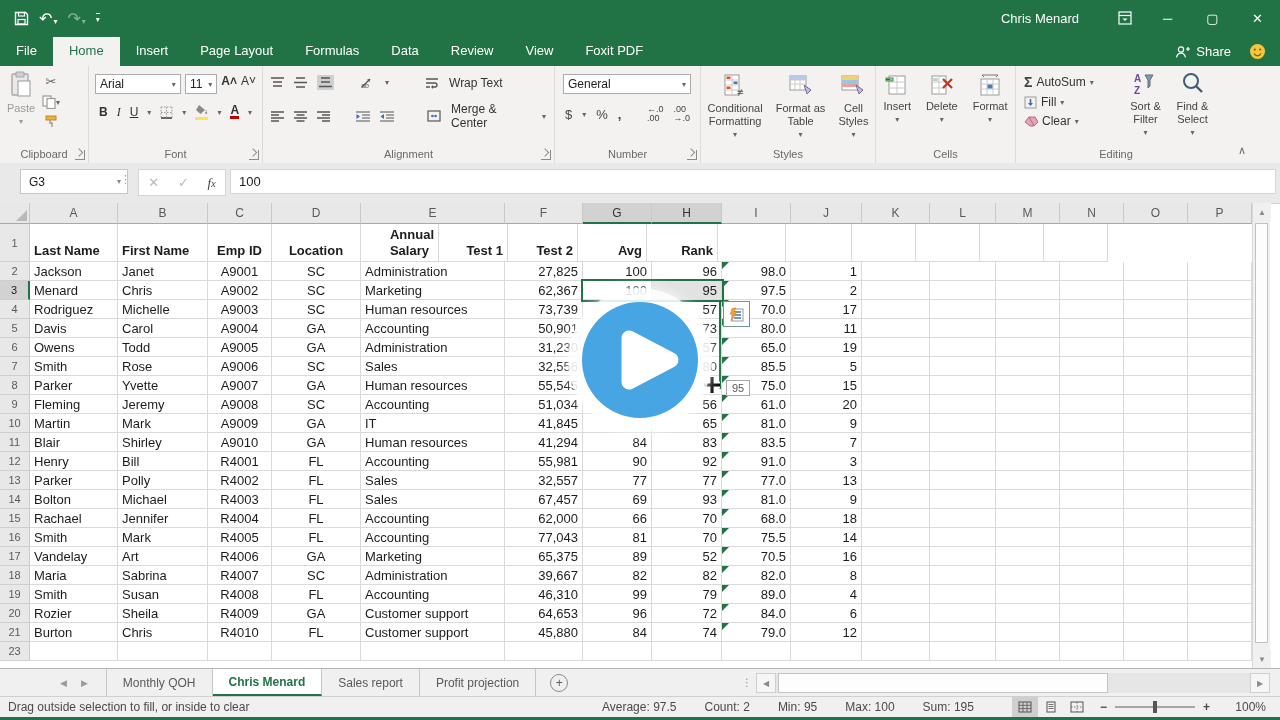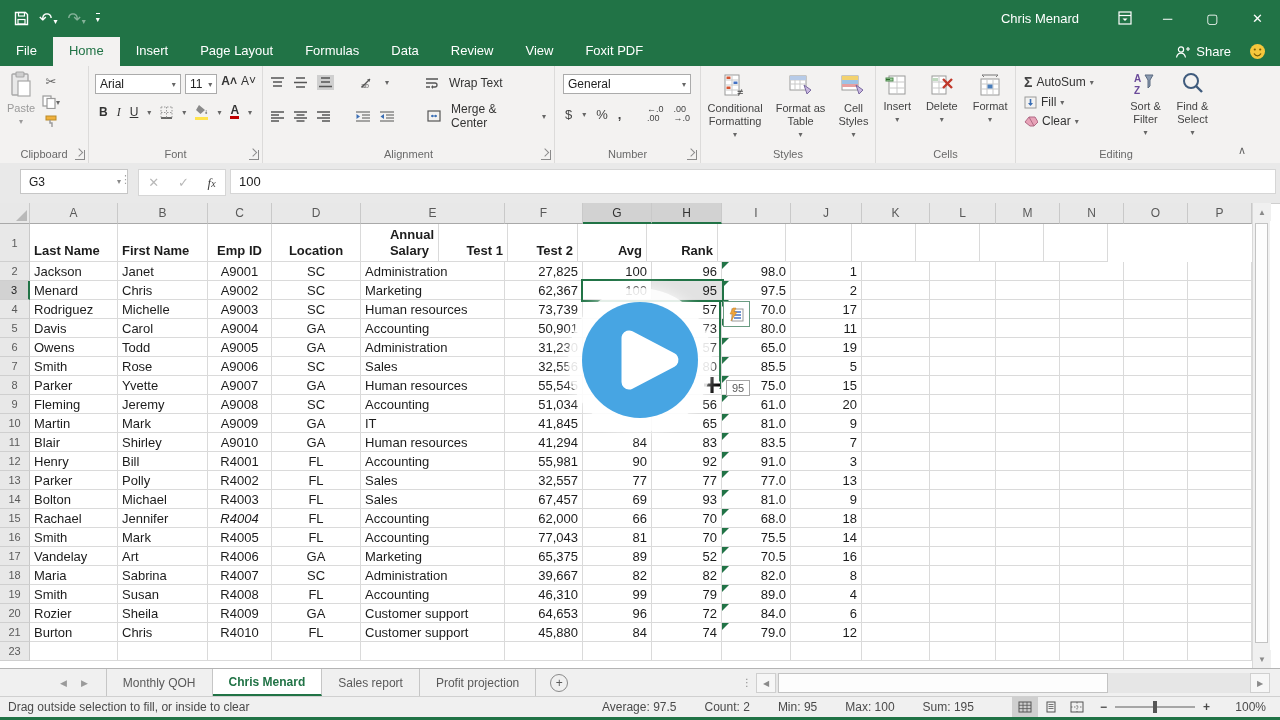--- a/index.html
+++ b/index.html
@@ -775,21 +775,21 @@
         <div class="cell l" style="width: 66px;"></div>
         <div class="cell l" style="width: 64px;"></div>
         <div class="cell l" style="width: 64px;"></div>
         <div class="cell l" style="width: 64px;"></div>
         <div class="cell l" style="width: 64px;"></div>
       </div>
       <div class="grow" style="height: 19px;">
         <div class="rowh">15</div>
         <div class="cell l" style="width: 88px;">Rachael</div>
         <div class="cell l" style="width: 90px;">Jennifer</div>
-        <div class="cell c" style="width: 64px; font-style: italic;">R4004</div>
+        <div class="cell c" style="width: 64px;">R4004</div>
         <div class="cell c" style="width: 89px;">FL</div>
         <div class="cell l" style="width: 144px;">Accounting</div>
         <div class="cell r" style="width: 78px;">62,000</div>
         <div class="cell r" style="width: 69px;">66</div>
         <div class="cell r" style="width: 70px;">70</div>
         <div class="cell r err" style="width: 69px;">68.0</div>
         <div class="cell r" style="width: 71px;">18</div>
         <div class="cell l" style="width: 68px;"></div>
         <div class="cell l" style="width: 66px;"></div>
         <div class="cell l" style="width: 64px;"></div>

